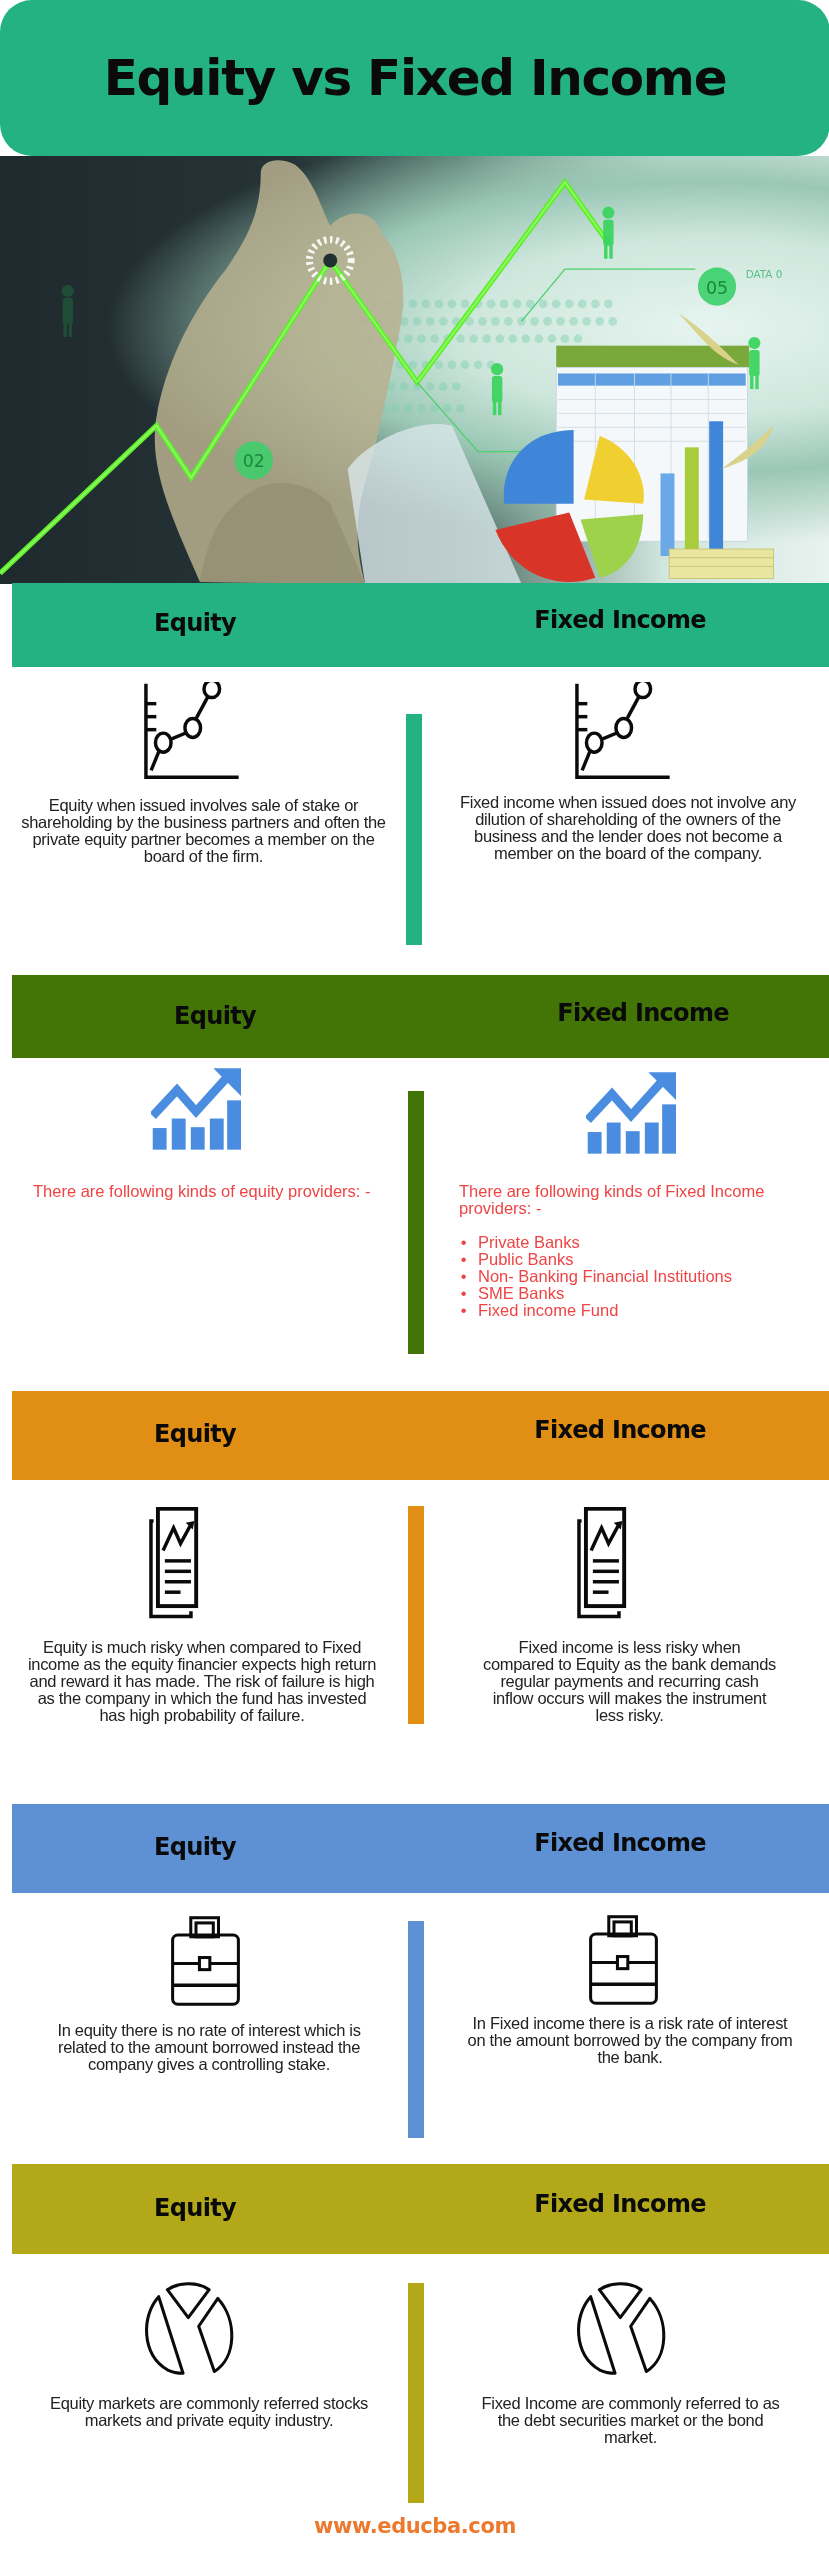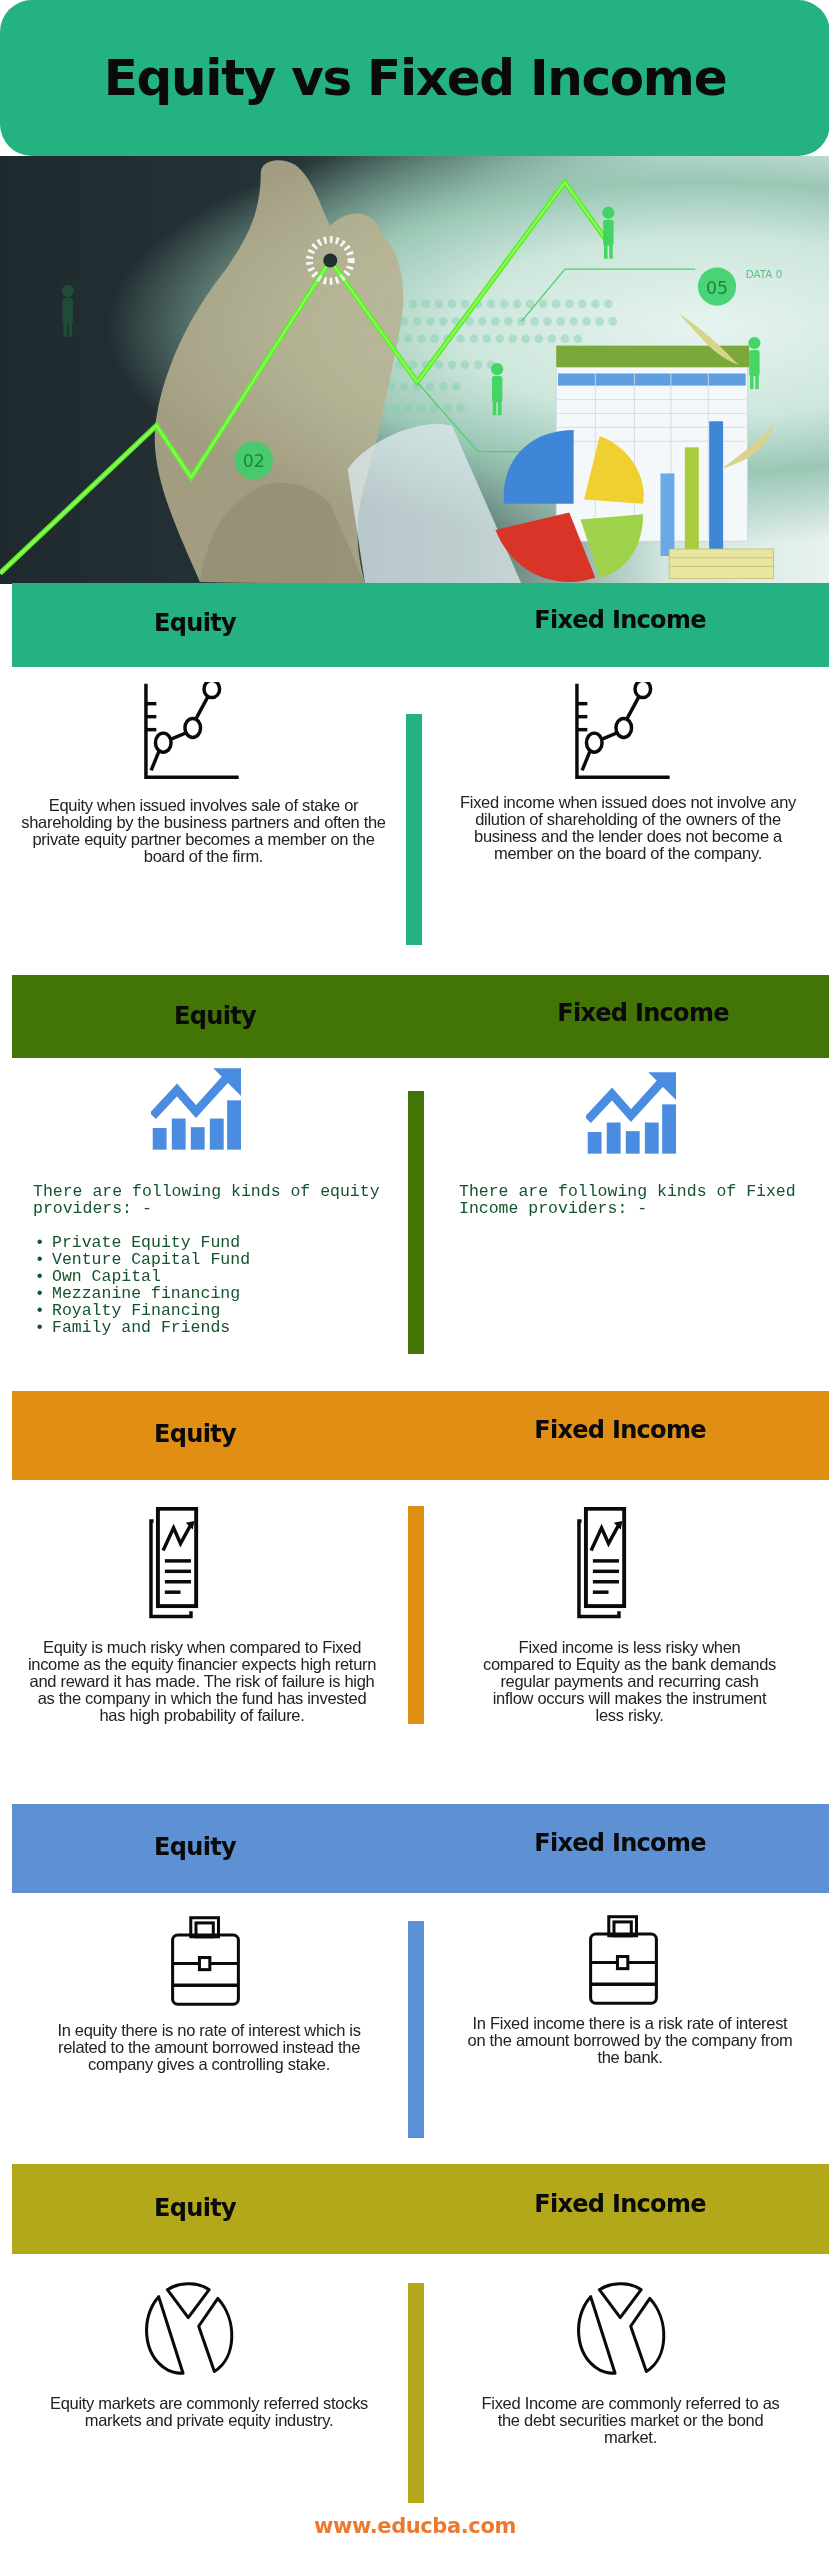--- a/index.html
+++ b/index.html
@@ -17,21 +17,21 @@
   .sec-header { position: absolute; left: 12px; width: 830px; display: flex; align-items: center; }
 
   .h-left { position: absolute; font-family: "DejaVu Sans", sans-serif; font-weight: bold; font-size: 24px; letter-spacing: -0.7px; color: #0a0a0a; width: 226px; text-align: center; }
   .h-right { position: absolute; font-family: "DejaVu Sans", sans-serif; font-weight: bold; font-size: 24px; letter-spacing: -0.7px; color: #0a0a0a; width: 278px; text-align: center; }
 
   .divider { position: absolute; width: 15.6px; }
 
   .icon { position: absolute; }
 
   .text-block { position: absolute; font-family: "Liberation Sans", sans-serif; font-size: 16.5px; line-height: 17px; color: #222; text-align: center; letter-spacing: -0.3px; }
-  .list-block { position: absolute; font-family: Liberation Mono, monospace; font-size: 16.5px; line-height: 17px; color: #14532d; text-align: left; }
+  .list-block { position: absolute; font-family: Liberation Sans, sans-serif; font-size: 16.5px; line-height: 17px; color: #ef4444; text-align: left; }
   .list-block p { margin-bottom: 17.4px; }
   .list-block ul { list-style: none; }
   .list-block li { position: relative; padding-left: 19px; }
   .list-block li::before { content: "•"; position: absolute; left: 1.7px; top: 0; }
 
   .footer-link { position: absolute; left: 0; top: 2514px; width: 830px; text-align: center; font-family: "DejaVu Sans", sans-serif; font-weight: bold; font-size: 21px; letter-spacing: -0.4px; }
 </style>
 </head>
 <body>
 
@@ -279,31 +279,30 @@
     <rect x="88" y="37" width="16" height="57"></rect>
     <polyline points="2,55 30,25 52,50 90,8" fill="none" stroke="#4a8de0" stroke-width="10" stroke-linejoin="miter"></polyline>
     <polygon points="72,0 104,0 104,32"></polygon>
   </g>
 </svg>
 
 <div class="divider" style="left:408px;top:1091px;height:263px;background:#437506;"></div>
 
 <div class="list-block" style="left:33px;top:1183px;width:348px;">
   <p>There are following kinds of equity providers: -</p>
-  <ul>
-    <li>Private Equity Fund</li>
-    <li>Venture Capital Fund</li>
-    <li>Own Capital</li>
-    <li>Mezzanine financing</li>
-    <li>Royalty Financing</li>
-    <li>Family and Friends</li>
-  </ul>
 </div>
 <div class="list-block" style="left:459px;top:1183px;width:365px;">
   <p>There are following kinds of Fixed Income providers: -</p>
+  <ul>
+    <li>Private Banks</li>
+    <li>Public Banks</li>
+    <li>Non- Banking Financial Institutions</li>
+    <li>SME Banks</li>
+    <li>Fixed income Fund</li>
+  </ul>
 </div>
 
 <div class="sec-header" style="top:1391px;height:89px;background:#e08e14;">
   <div class="h-left" style="left:70px;top:29px;">Equity</div>
   <div class="h-right" style="left:469px;top:25px;">Fixed Income</div>
 </div>
 
 <svg class="icon" style="left:149px;top:1507px;" width="70" height="113" viewBox="0 0 80 130">
   <g fill="none" stroke="#0a0a0a" stroke-width="4">
     <polyline points="5,16 2,16 2,126 48,126 48,120"></polyline>

